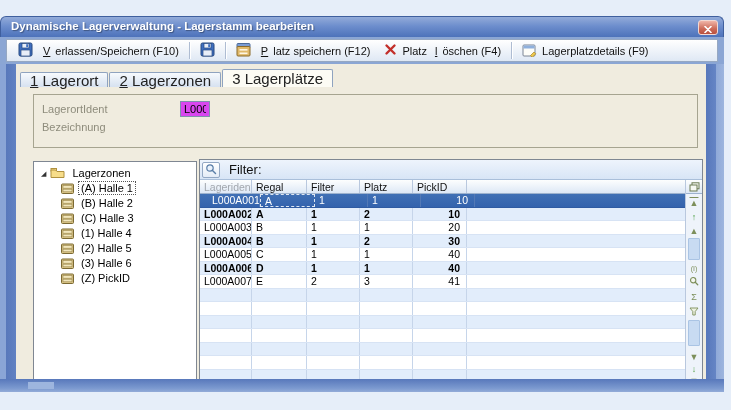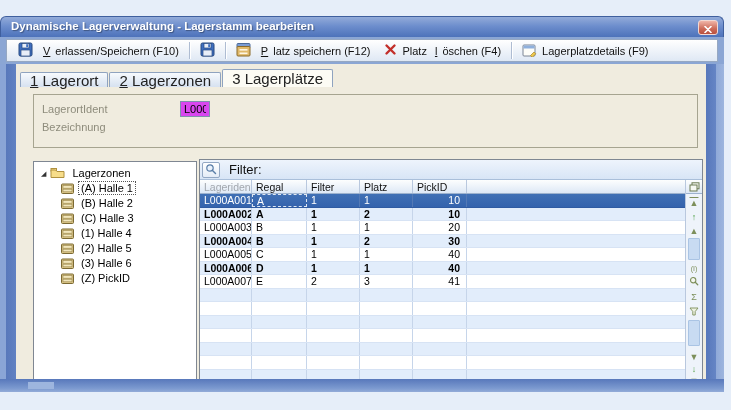--- a/index.html
+++ b/index.html
@@ -80,21 +80,21 @@
   .cols{flex:1;display:flex;flex-direction:column;min-width:0;}
   .hrow{height:14px;flex:none;display:flex;box-sizing:border-box;
     background:linear-gradient(180deg,#fdfefe,#dde8f6);border-bottom:1px solid #9db2ce;}
   .hcell{box-sizing:border-box;border-right:1px solid #b9c8de;font-size:10.5px;padding:1px 4px 0;
     color:#111;overflow:hidden;white-space:nowrap;}
   .hcell.hdim{color:#a2a7ae;}
   .c0{width:52px;flex:none}.c1{width:55px;flex:none}.c2{width:53px;flex:none}
   .c3{width:53px;flex:none}.c4{width:54px;flex:none}.cf{flex:1;border-right:none!important;}
   .brow{height:13.5px;flex:none;display:flex;box-sizing:border-box;background:#fff;border-bottom:1px solid #d7e3f4;}
   .brow.alt{background:var(--alt-row,#e2edfb);font-weight:bold;}
-  .brow.sel{background:linear-gradient(180deg,#4070b5,var(--selection,#3463ad));color:#fff;border-bottom-color:#2f5ba2;}
+  .brow.sel{background:linear-gradient(180deg,#4070b5,var(--selection,#3463ad));color:#fff;border-bottom-color:#2f5ba2;padding-left:8px;}
   .bcell{box-sizing:border-box;border-right:1px solid #c6d5ea;font-size:10.5px;line-height:13px;
     padding:0 4px;overflow:hidden;white-space:nowrap;}
   .sel .bcell{border-right-color:#5379b5;}
   .bcell.num{text-align:right;padding-right:6px;}
   .sel .bcell.fcell{border:1px dashed #dfe7f2;}
 
   
   .nav{width:17px;flex:none;position:relative;background:#eef3fa;border-left:1px solid #b9c8de;box-sizing:border-box;}
   .nav-head{position:absolute;left:0;right:0;top:0;height:14px;box-sizing:border-box;
     background:linear-gradient(180deg,#fdfefe,#dde8f6);border-bottom:1px solid #9db2ce;

